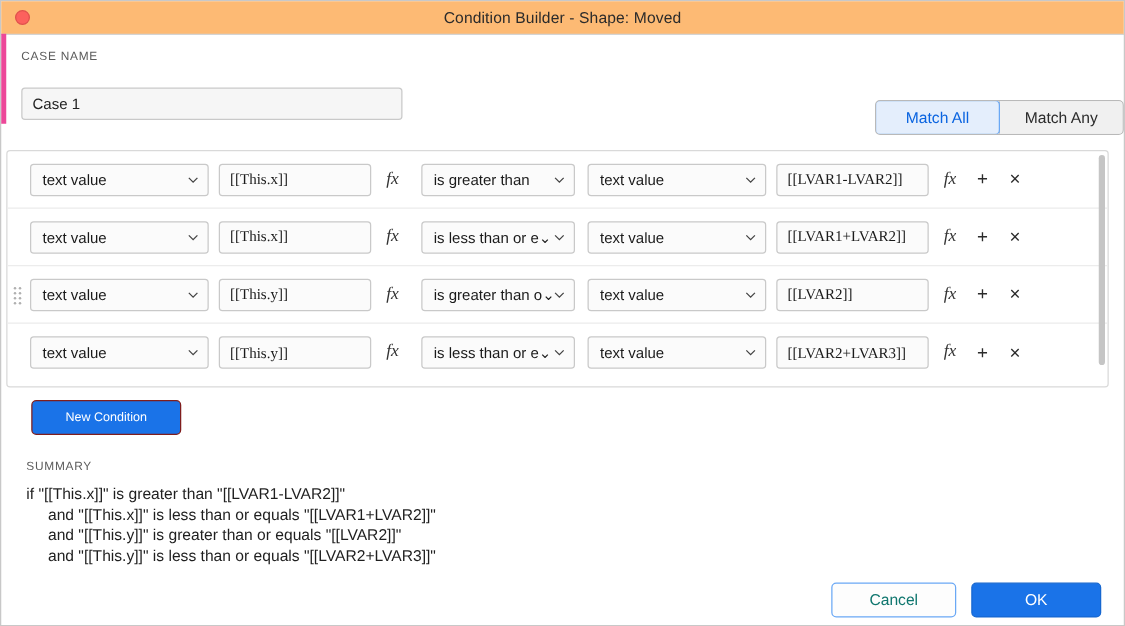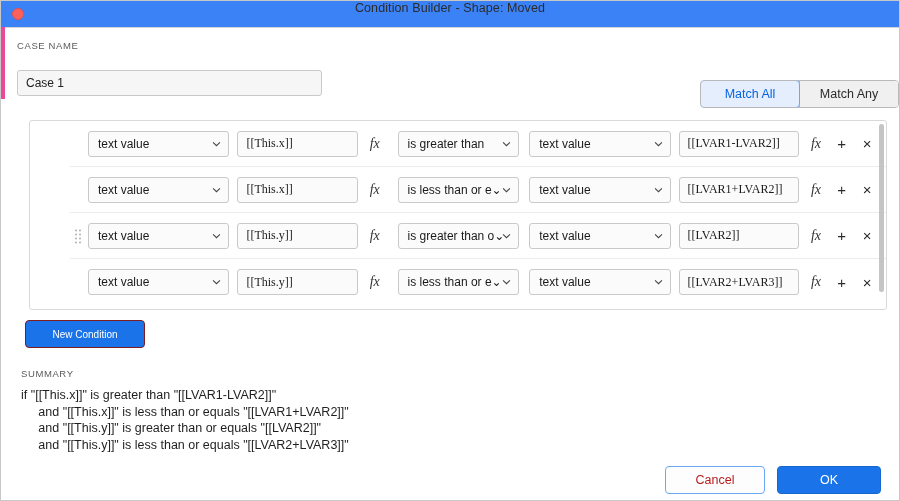--- a/index.html
+++ b/index.html
@@ -22,23 +22,24 @@
     box-sizing: border-box;
     border: 1px solid #c8c8c8;
     background: #ffffff;
     display: flex;
     flex-direction: column;
   }
   
   .titlebar {
     position: relative;
     height: 26px;
-    background: #3b82f6;
+    background: #fdba74;
     border-bottom: 1px solid #d4d4d4;
     display: flex;
+    align-items: center;
     justify-content: center;
     flex: 0 0 auto;
   }
   .close-dot {
     position: absolute;
     left: 11px;
     top: 7px;
     width: 12px;
     height: 12px;
     border-radius: 50%;
@@ -117,29 +118,28 @@
     border-radius: 4px;
     position: relative;
     z-index: 2;
   }
   .match-sep {
     width: 1px;
     background: #b9b9b9;
   }
   
   .cond-wrap {
-    margin: 12px 12px 0 28px;
+    margin: 12px 12px 0 4px;
     border: 1px solid #d9d9d9;
     border-radius: 3px;
     background: #fff;
     position: relative;
     flex: 0 0 auto;
     height: 188px;
     overflow: hidden;
-    padding-left: 40px;
   }
   .cond-scroll {
     height: 100%;
     overflow: hidden;
   }
   .cond-row {
     height: 46px;
     display: flex;
     align-items: center;
     padding: 0 6px 0 18px;
@@ -305,21 +305,21 @@
     font-size: 12.5px;
     display: flex;
     align-items: center;
     justify-content: center;
     box-sizing: border-box;
     cursor: default;
   }
   .btn-cancel {
     background: #fdfdfd;
     border: 1px solid #6aa8f5;
-    color: #b91c1c;
+    color: #0f766e;
     width: 100px;
   }
   .btn-ok {
     background: #1a73e8;
     border: 1px solid #1667d0;
     color: #ffffff;
     width: 104px;
   }
 </style>
 </head>

